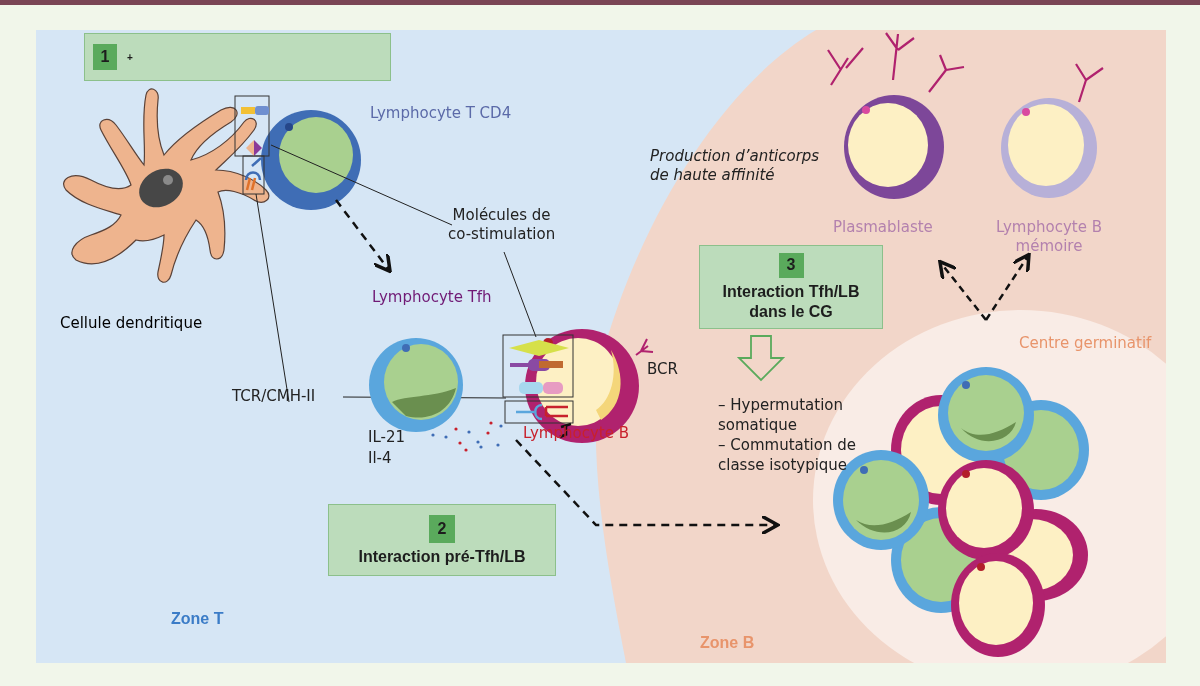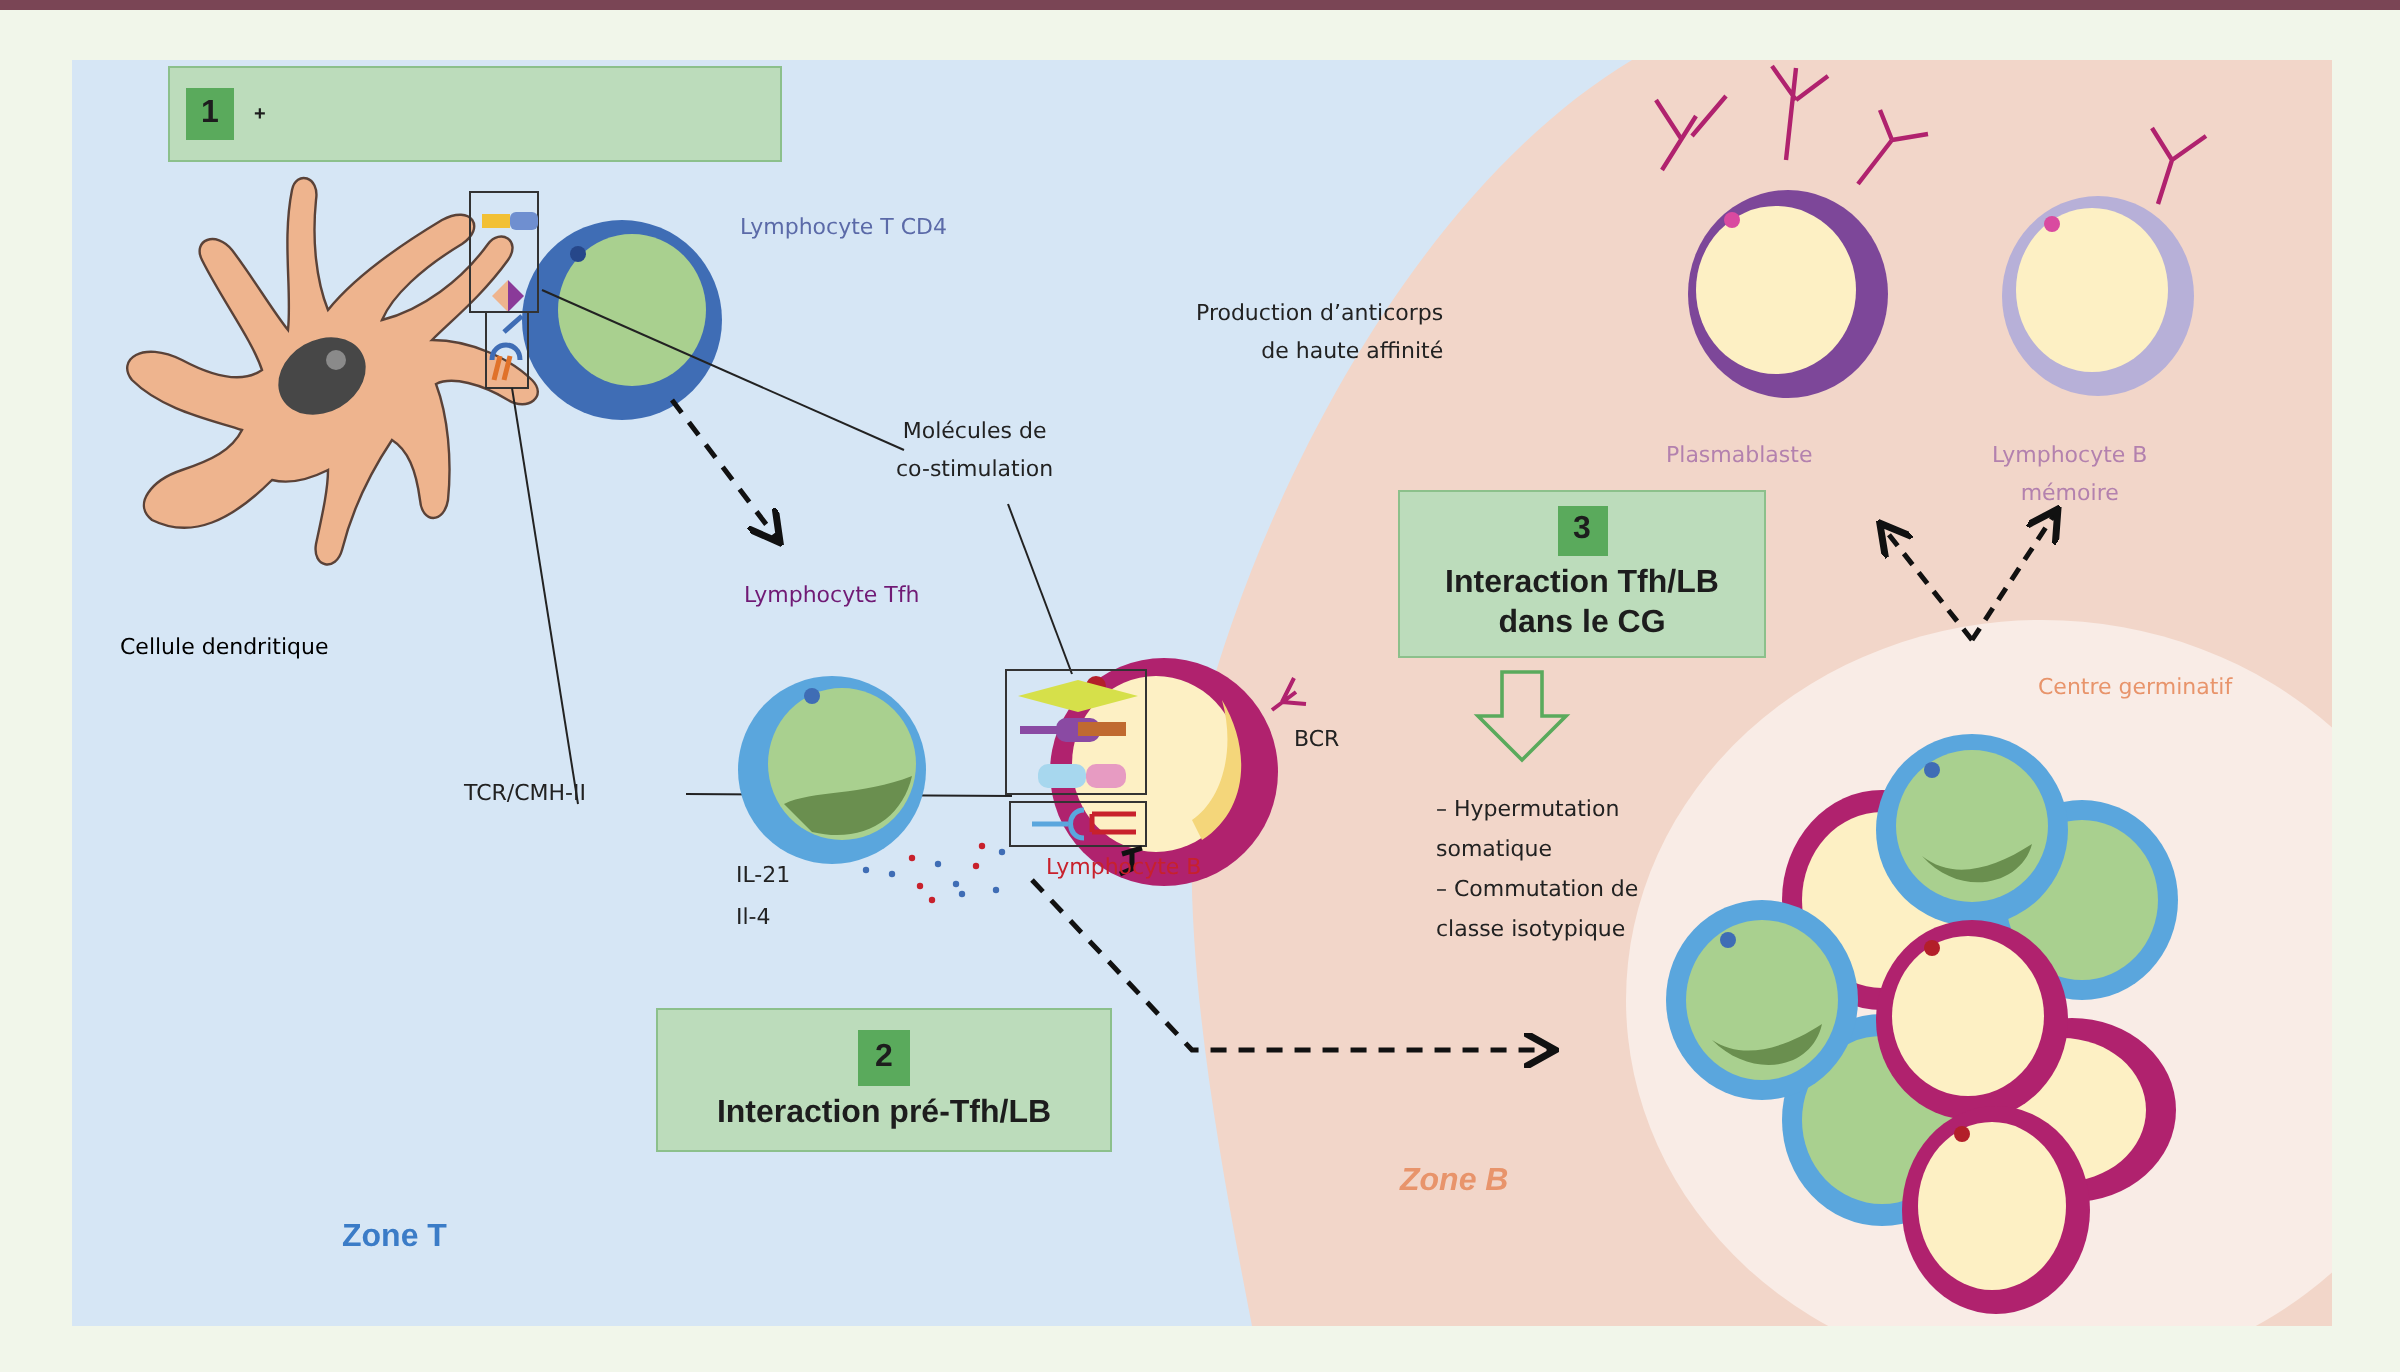--- a/index.html
+++ b/index.html
@@ -1,20 +1,20 @@
 <!DOCTYPE html>
 <html><head>
 <meta charset="utf-8">
 <style>
   html, body { margin:0; padding:0; }
   body { width:1200px; height:686px; background:#f1f6ea; position:relative; overflow:hidden; font-family:"DejaVu Sans", sans-serif; }
   .topbar { position:absolute; left:0; top:0; width:1200px; height:5px; background:#7a4555; }
   .panel { position:absolute; left:36px; top:30px; width:1130px; height:633px; overflow:hidden; background:#f2d6c9; }
   svg.scene { position:absolute; left:0; top:0; }
-  .lbl { position:absolute; font-size:11px; line-height:19px; white-space:nowrap; color:#222; }
+  .lbl { position:absolute; font-size:15px; line-height:19px; white-space:nowrap; color:#222; }
   .box { position:absolute; background:#bcdcbb; border:1px solid #8cc08b; display:flex; flex-direction:column; align-items:center; justify-content:center; font-weight:bold; color:#1d1d1d; font-family:"Liberation Sans", sans-serif; }
   .num { background:#5aaa5c; color:#1d1d1d; font-weight:bold; display:inline-flex; align-items:center; justify-content:center; }
   .zone { position:absolute; font-weight:bold; font-size:16px; font-family:"Liberation Sans", sans-serif; }
 </style>
 </head>
 <body>
 
 <div class="topbar"></div>
 
 <div class="panel">
@@ -165,31 +165,31 @@
   <div class="lbl" style="left:412px;top:176px;text-align:center;">
     <div>Molécules de</div>
     <div>co-stimulation</div>
   </div>
   <div class="lbl" style="left:336px;top:258px;color:#701a75;">Lymphocyte Tfh</div>
   <div class="lbl" style="left:196px;top:357px;">TCR/CMH-II</div>
   <div class="lbl" style="left:332px;top:398px;">IL-21</div>
   <div class="lbl" style="left:332px;top:419px;">Il-4</div>
   <div class="lbl" style="left:611px;top:330px;">BCR</div>
   <div class="lbl" style="left:487px;top:394px;color:#c8212c;">Lymphocyte B</div>
-  <div class="lbl" style="left:562px;top:117px;text-align:right;">
+  <div class="lbl" style="left:614px;top:117px;text-align:left;font-style:italic;">
     <div>Production d’anticorps</div>
     <div>de haute affinité</div>
   </div>
   <div class="lbl" style="left:797px;top:188px;color:#b381ae;">Plasmablaste</div>
   <div class="lbl" style="left:960px;top:188px;text-align:center;color:#b381ae;">
     <div>Lymphocyte B</div>
     <div>mémoire</div>
   </div>
   <div class="lbl" style="left:983px;top:304px;color:#e8946b;">Centre germinatif</div>
   <div class="lbl" style="left:682px;top:365px;line-height:20px;">
     <div>– Hypermutation</div>
     <div>somatique</div>
     <div>– Commutation de</div>
     <div>classe isotypique</div>
   </div>
   <div class="zone" style="left:135px;top:580px;color:#3b7cc7;">Zone T</div>
-  <div class="zone" style="left:664px;top:552px;color:#e8946b;font-style:italic;">Zone B</div>
+  <div class="zone" style="left:664px;top:604px;color:#e8946b;">Zone B</div>
 </div>
 
 </body></html>

